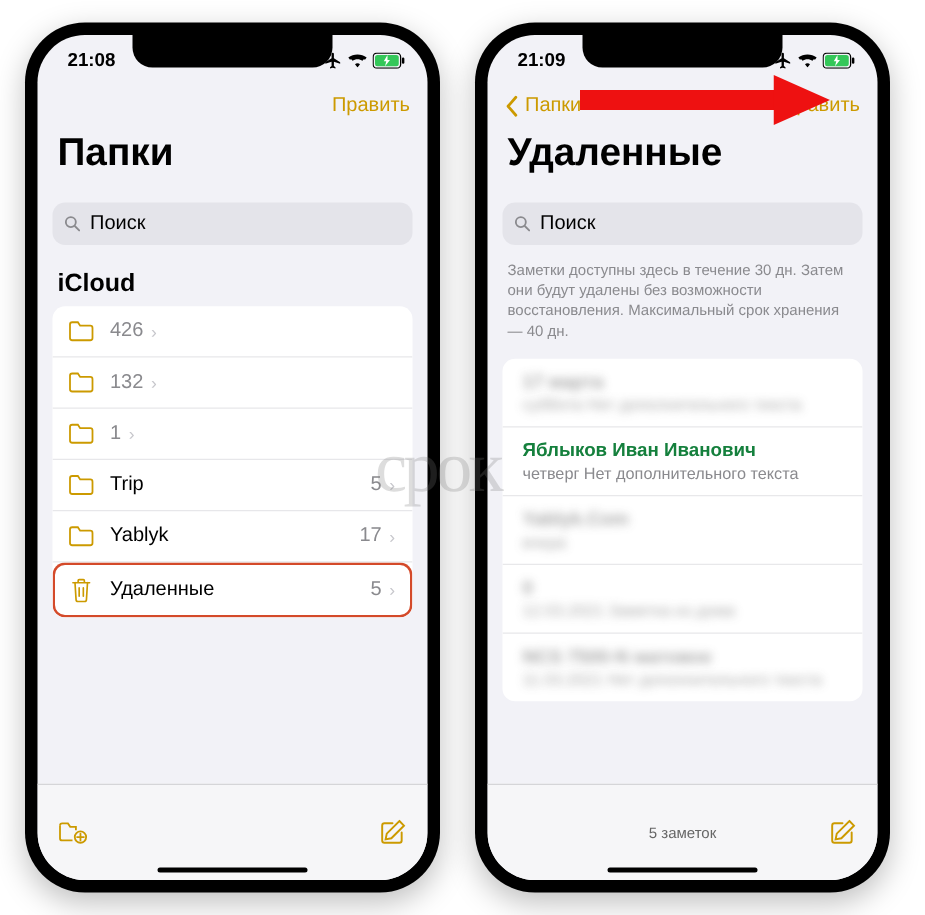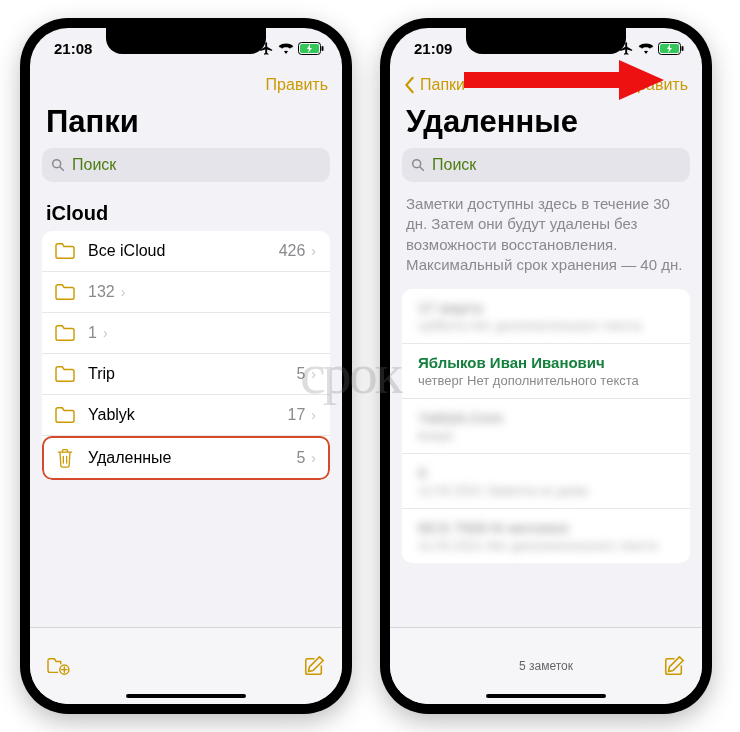--- a/index.html
+++ b/index.html
@@ -91,40 +91,40 @@
   }
 
   .large-title {
     font-size: 31px;
     font-weight: 700;
     color: #000;
     padding: 2px 16px 6px;
   }
 
   .search-bar {
-    margin: 2px 12px 6px;
+    margin: 16px 12px 6px;
     background: #e4e4ea;
     border-radius: 10px;
     height: 34px;
     display: flex;
     align-items: center;
     padding: 0 8px;
-    color: #4d7c0f;
+    color: #000000;
     font-size: 16px;
   }
 
   .section-header {
     font-size: 20px;
     font-weight: 600;
     padding: 14px 16px 6px;
     color: #000;
   }
 
   .info-text {
-    font-size: 15px;
+    font-size: 12px;
     color: #8a8a8e;
     padding: 6px 16px 14px;
     line-height: 1.35;
   }
 
   .card {
     background: #fff;
     border-radius: 10px;
     margin: 0 12px;
     overflow: hidden;
@@ -287,21 +287,20 @@
 
       <div class="section-header">iCloud</div>
 
       <div class="card">
         <div class="folder-row">
           <span class="folder-icon">
               <svg width="22" height="18" viewBox="0 0 24 20">
                 <path fill="none" stroke="#cc9a00" stroke-width="1.6" d="M2 4a2 2 0 0 1 2-2h5l2 3h9a2 2 0 0 1 2 2v9a2 2 0 0 1-2 2H4a2 2 0 0 1-2-2V4z"></path>
               </svg>
             </span>
-          <span class="folder-label">Все iCloud</span>
           <span class="folder-count">426</span>
           <span class="chevron">›</span>
         </div>
         <div class="folder-row">
           <span class="folder-icon">
               <svg width="22" height="18" viewBox="0 0 24 20">
                 <path fill="none" stroke="#cc9a00" stroke-width="1.6" d="M2 4a2 2 0 0 1 2-2h5l2 3h9a2 2 0 0 1 2 2v9a2 2 0 0 1-2 2H4a2 2 0 0 1-2-2V4z"></path>
               </svg>
             </span>
           <span class="folder-count">132</span>

